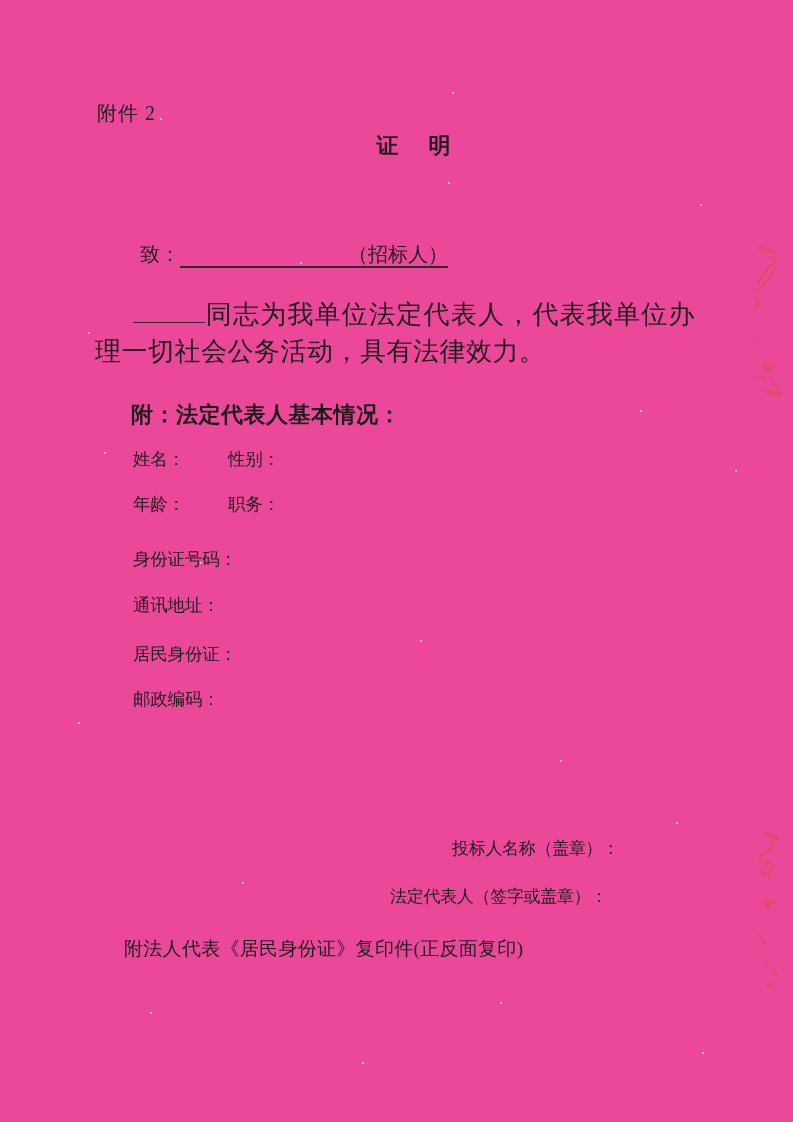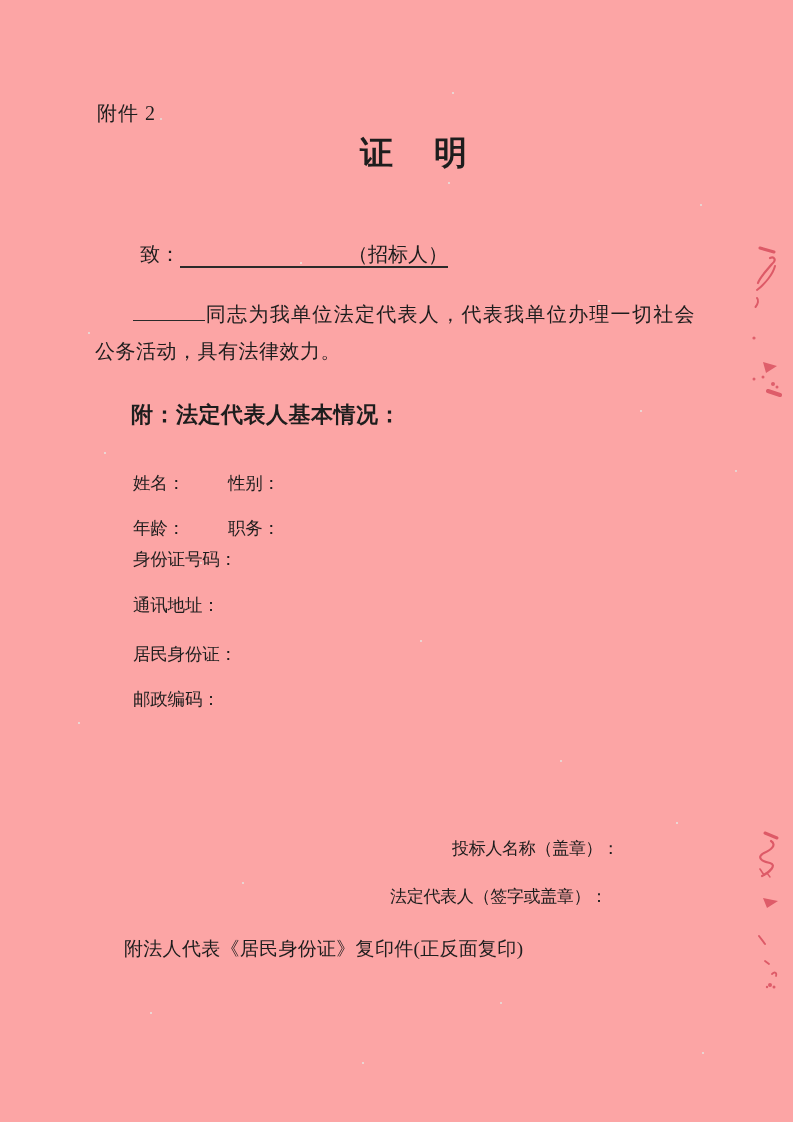--- a/index.html
+++ b/index.html
@@ -1,20 +1,20 @@
 <!DOCTYPE html>
 <html><head>
 <meta charset="utf-8">
 <style>
   html,body{margin:0;padding:0;background:#9a9a9a;}
   .page{
     position:relative;
     width:793px;height:1122px;
     margin:0 auto;
-    background:#fca5a5;
+    background:#ec4899;
     font-family:"Liberation Serif","DejaVu Serif",serif;
     color:#1d1d1d;
     overflow:hidden;
   }
   
   .specks{
     position:absolute;left:0;top:0;width:2px;height:2px;border-radius:50%;
     background:transparent;
     box-shadow:
       160px 118px 0 #e2e2de, 452px 92px 0 #e6e6e2, 700px 204px 0 #e3e3df,
@@ -26,52 +26,52 @@
       448px 182px 0 #e6e6e2, 104px 452px 0 #e7e7e3;
   }
   .attachment-label{
     position:absolute;left:97px;top:100px;
     font-size:20px;letter-spacing:1px;
   }
   .doc-title{
     position:absolute;left:0;right:0;top:131px;
     padding-left:38px;
     text-align:center;
-    font-size:33px;font-weight:bold;letter-spacing:4px;
+    font-size:22px;font-weight:bold;letter-spacing:4px;
     white-space:pre;
   }
   .salutation{
     position:absolute;left:140px;top:215px;
     font-size:20px;line-height:26px;white-space:nowrap;
   }
   .sal-line{
     display:inline-block;
     border-bottom:2px solid #2a2a2a;
     line-height:24px;
     margin-top:27px;
   }
   .sal-blank{display:inline-block;width:168px;height:1px;}
   .body-par{
     position:absolute;left:95px;top:296px;width:600px;margin:0;
-    font-size:20px;line-height:37px;letter-spacing:0.5px;
+    font-size:26px;line-height:37px;letter-spacing:0.5px;
     text-indent:38px;text-align:justify;
   }
   .blank-inline{
     display:inline-block;width:72px;
     border-bottom:1.8px solid #2a2a2a;
   }
   .attach-note{
     position:absolute;left:131px;top:400px;
     font-size:22px;letter-spacing:0.5px;font-weight:bold;
   }
   .field-row{
     position:absolute;left:133px;
     font-size:17.5px;letter-spacing:-0.2px;white-space:nowrap;
   }
-  .field-col1{display:inline-block;width:95px;margin-top:24px;}
+  .field-col1{display:inline-block;width:95px;}
   .row-1{top:447px}.row-2{top:492px}.row-3{top:547px}
   .row-4{top:593px}.row-5{top:642px}.row-6{top:687px}
   .sig-line{
     position:absolute;
     font-size:17px;letter-spacing:-0.3px;white-space:nowrap;
   }
   .sig-bidder{left:452px;top:837px;}
   .sig-rep{left:390px;top:885px;}
   .footer-note{
     position:absolute;left:124px;top:936px;

